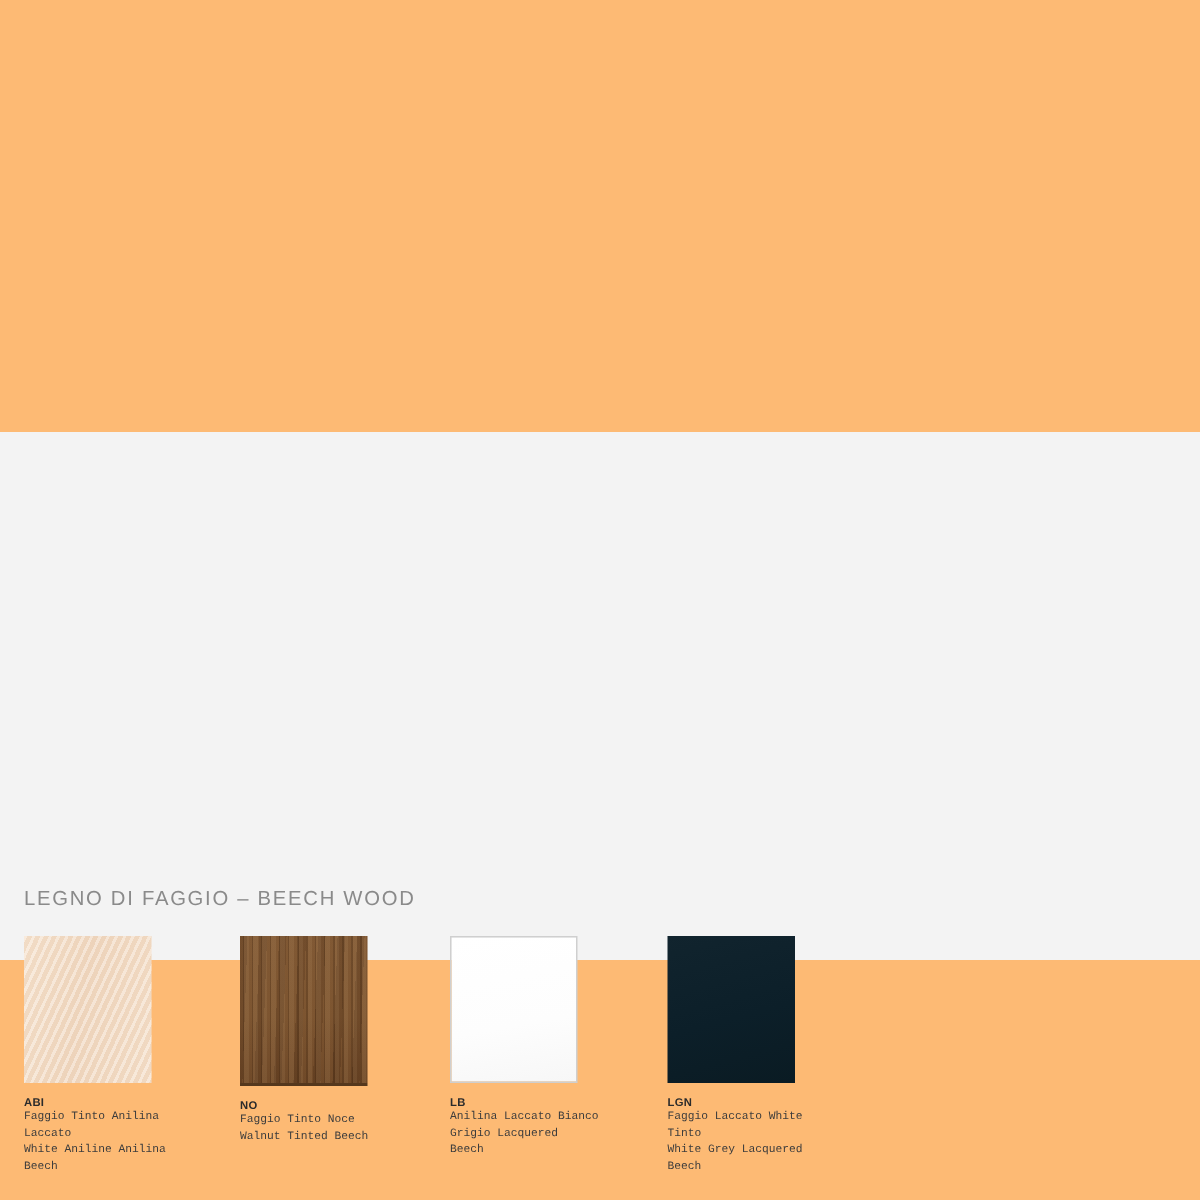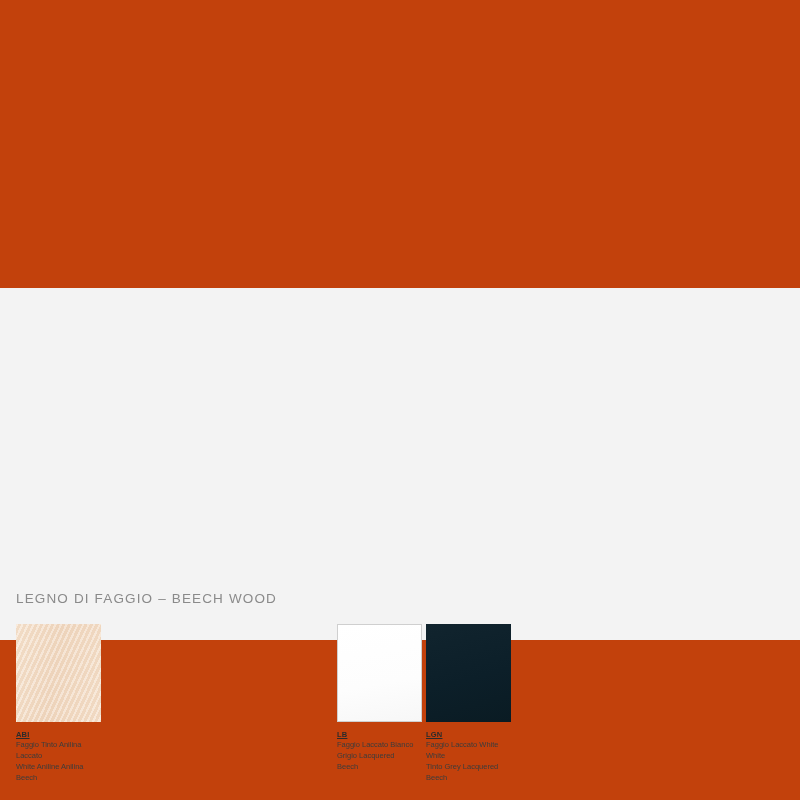--- a/index.html
+++ b/index.html
@@ -10,21 +10,21 @@
   body {
     width: 800px;
     height: 800px;
     font-family: "Liberation Sans", sans-serif;
     overflow: hidden;
   }
   #page {
     position: relative;
     width: 800px;
     height: 800px;
-    background: #c2410c;
+    background: #fdba74;
   }
   
   #finish-band {
     position: absolute;
     left: 0;
     top: 288px;
     width: 800px;
     height: 352px;
     background: #f3f3f3;
   }
@@ -97,30 +97,29 @@
   .chip-lgn {
     background: linear-gradient(165deg, #11242e 0%, #0c1f29 55%, #0a1b23 100%);
   }
   .swatch-code {
     margin-top: 8px;
     font-size: 7.5px;
     font-weight: bold;
     color: #2b2b2b;
     letter-spacing: 0.2px;
     line-height: 1.25;
-    text-decoration: underline;
   }
   .swatch-desc {
     margin-top: 1px;
     font-size: 7.5px;
     color: #3c3c3c;
     line-height: 1.45;
     width: 100px;
   }
-  .swatch-desc .line { display: block; }
+  .swatch-desc .line { display: block; font-family: Liberation Mono, monospace; }
 </style>
 </head>
 <body>
 
 <div id="page">
 
   <div id="finish-band">
 
     <div id="section-title">LEGNO DI FAGGIO – BEECH WOOD</div>
 
@@ -130,37 +129,45 @@
         <div class="swatch-chip chip-abi"></div>
         <div class="swatch-code">ABI</div>
         <div class="swatch-desc">
           <span class="line">Faggio Tinto Anilina</span>
           <span class="line">Laccato</span>
           <span class="line">White Aniline Anilina</span>
           <span class="line">Beech</span>
         </div>
       </div>
 
+      <div class="swatch-cell" style="left:160px;">
+        <div class="swatch-chip chip-no"></div>
+        <div class="swatch-code">NO</div>
+        <div class="swatch-desc">
+          <span class="line">Faggio Tinto Noce</span>
+          <span class="line">Walnut Tinted Beech</span>
+        </div>
+      </div>
 
-      <div class="swatch-cell" style="left:300px;margin-left:37px;">
+      <div class="swatch-cell" style="left:300px;">
         <div class="swatch-chip bordered chip-lb"></div>
         <div class="swatch-code">LB</div>
         <div class="swatch-desc">
-          <span class="line">Faggio Laccato Bianco</span>
+          <span class="line">Anilina Laccato Bianco</span>
           <span class="line">Grigio Lacquered</span>
           <span class="line">Beech</span>
         </div>
       </div>
 
-      <div class="swatch-cell" style="left:426px;">
+      <div class="swatch-cell" style="left:445px;">
         <div class="swatch-chip chip-lgn"></div>
         <div class="swatch-code">LGN</div>
         <div class="swatch-desc">
           <span class="line">Faggio Laccato White</span>
-          <span class="line">White</span>
-          <span class="line">Tinto Grey Lacquered</span>
+          <span class="line">Tinto</span>
+          <span class="line">White Grey Lacquered</span>
           <span class="line">Beech</span>
         </div>
       </div>
 
     </div>
   </div>
 </div>
 
 </body></html>

